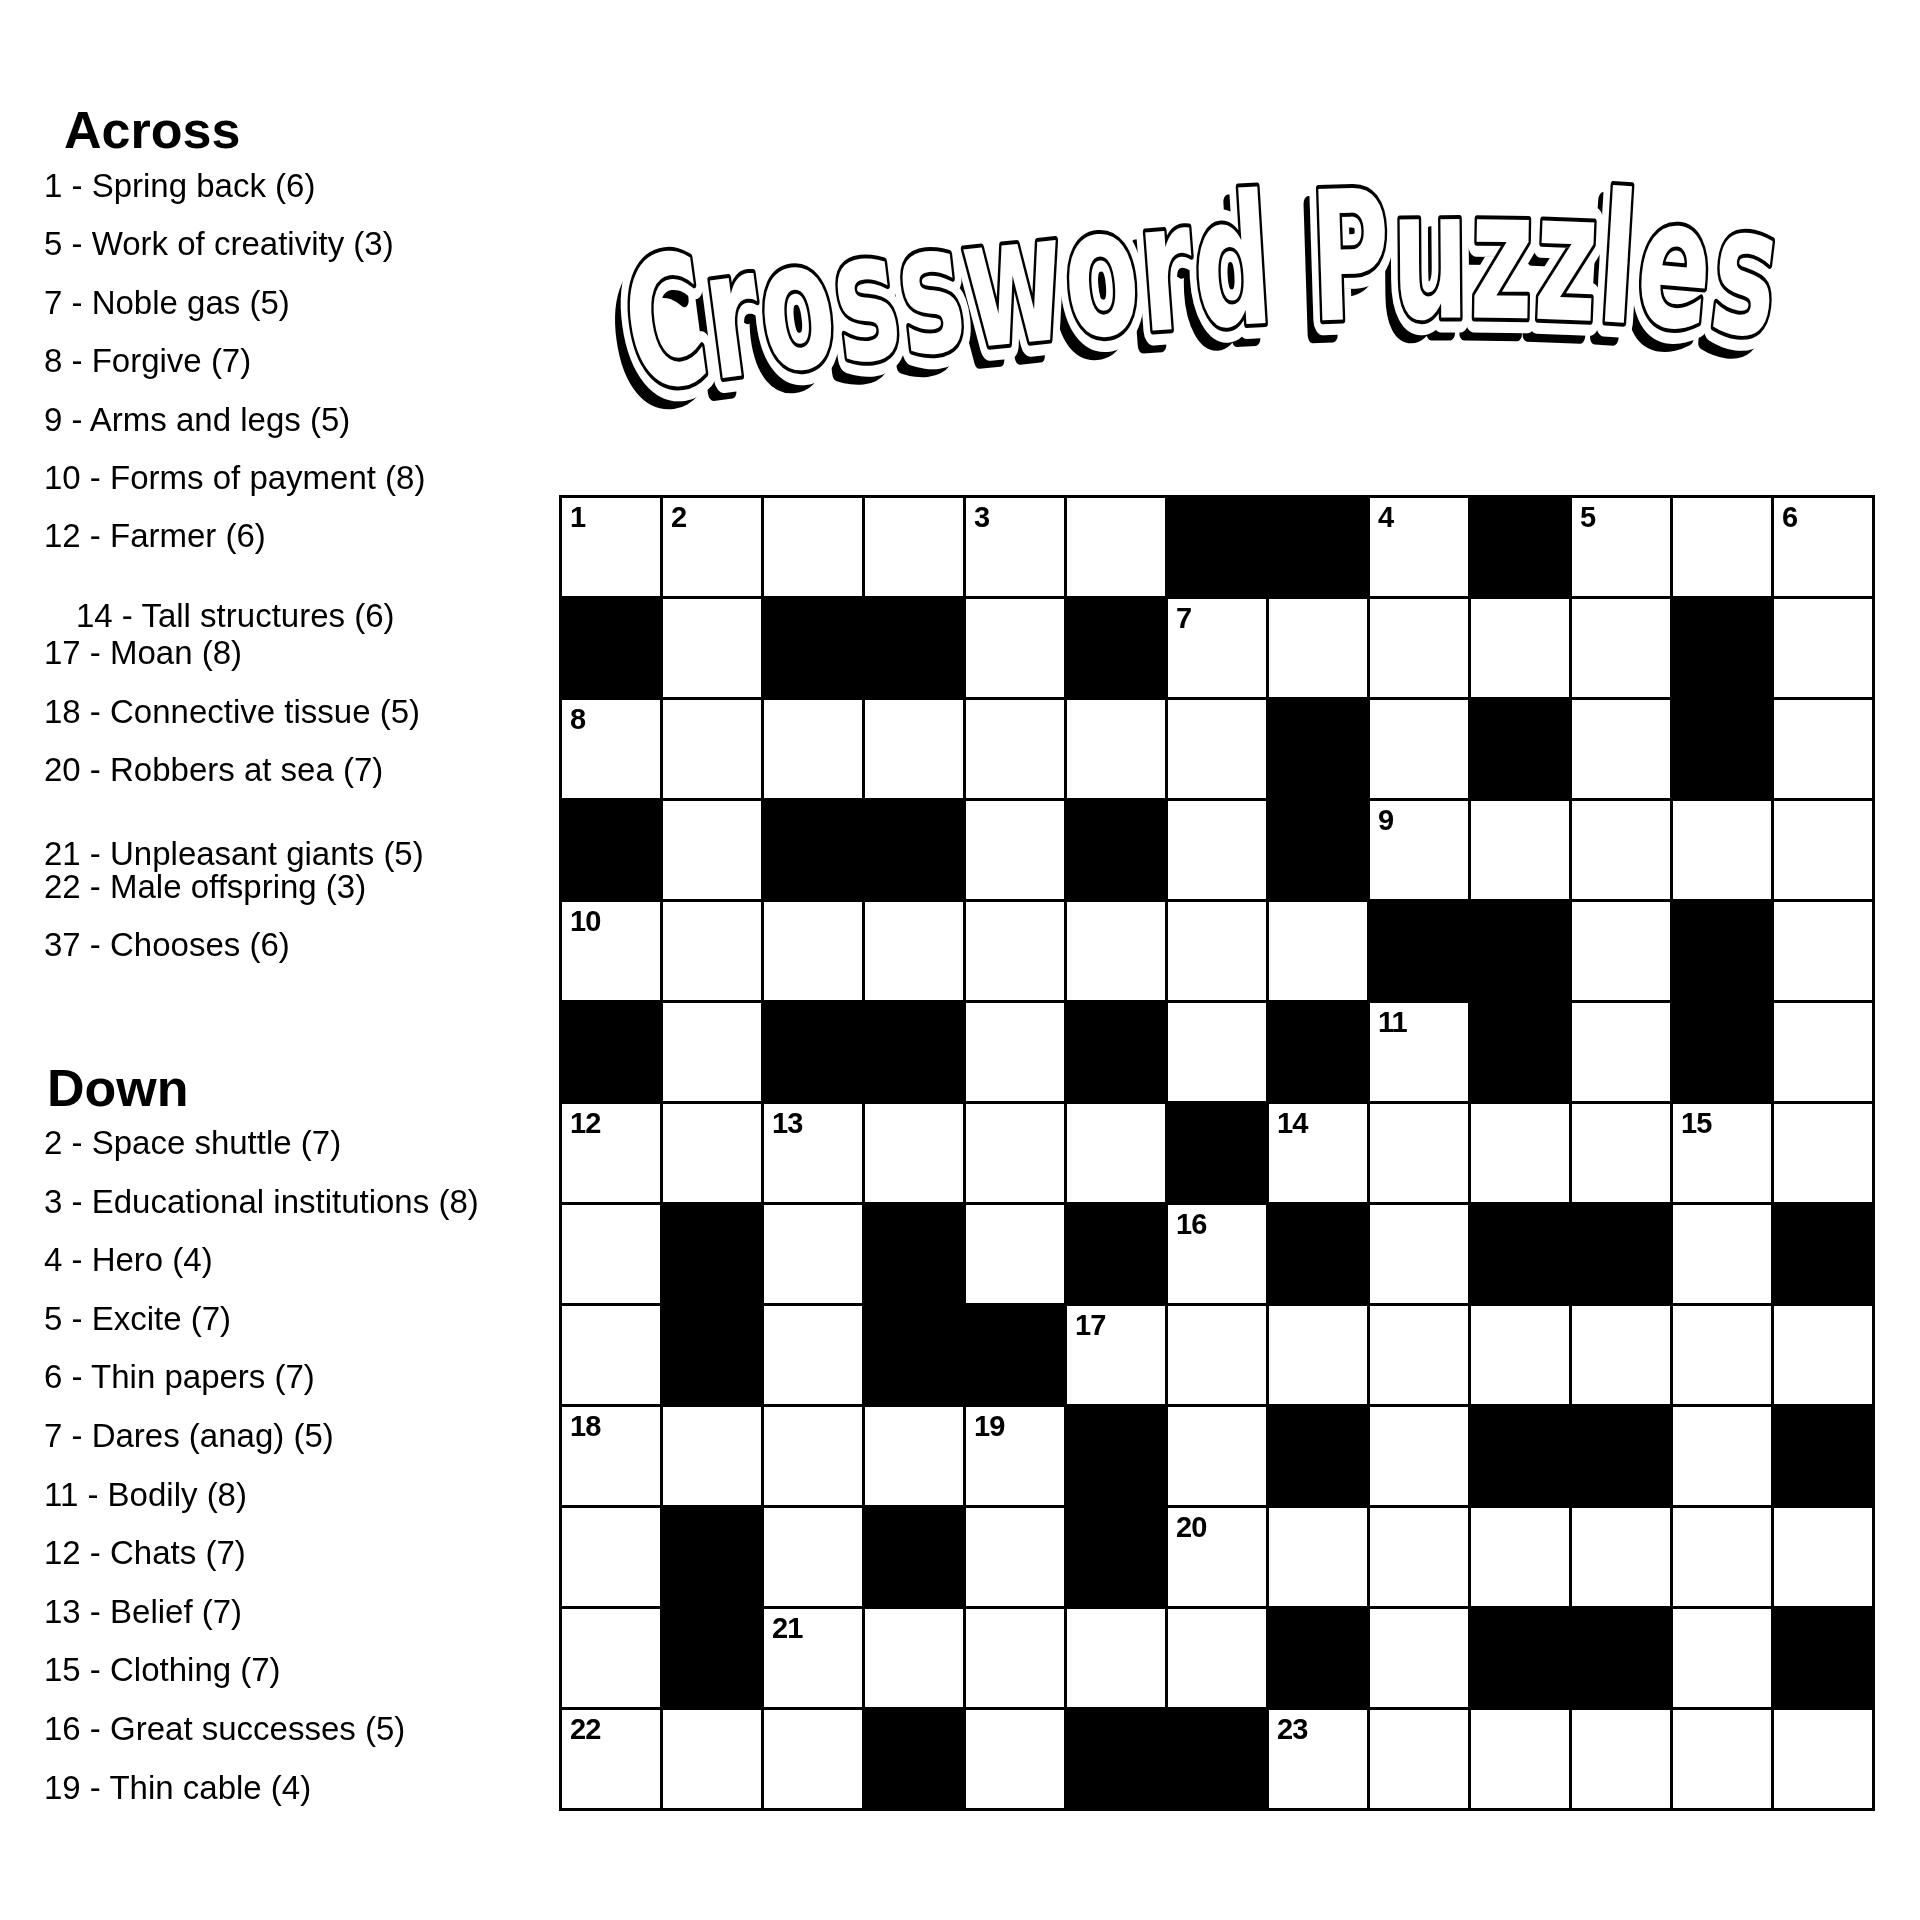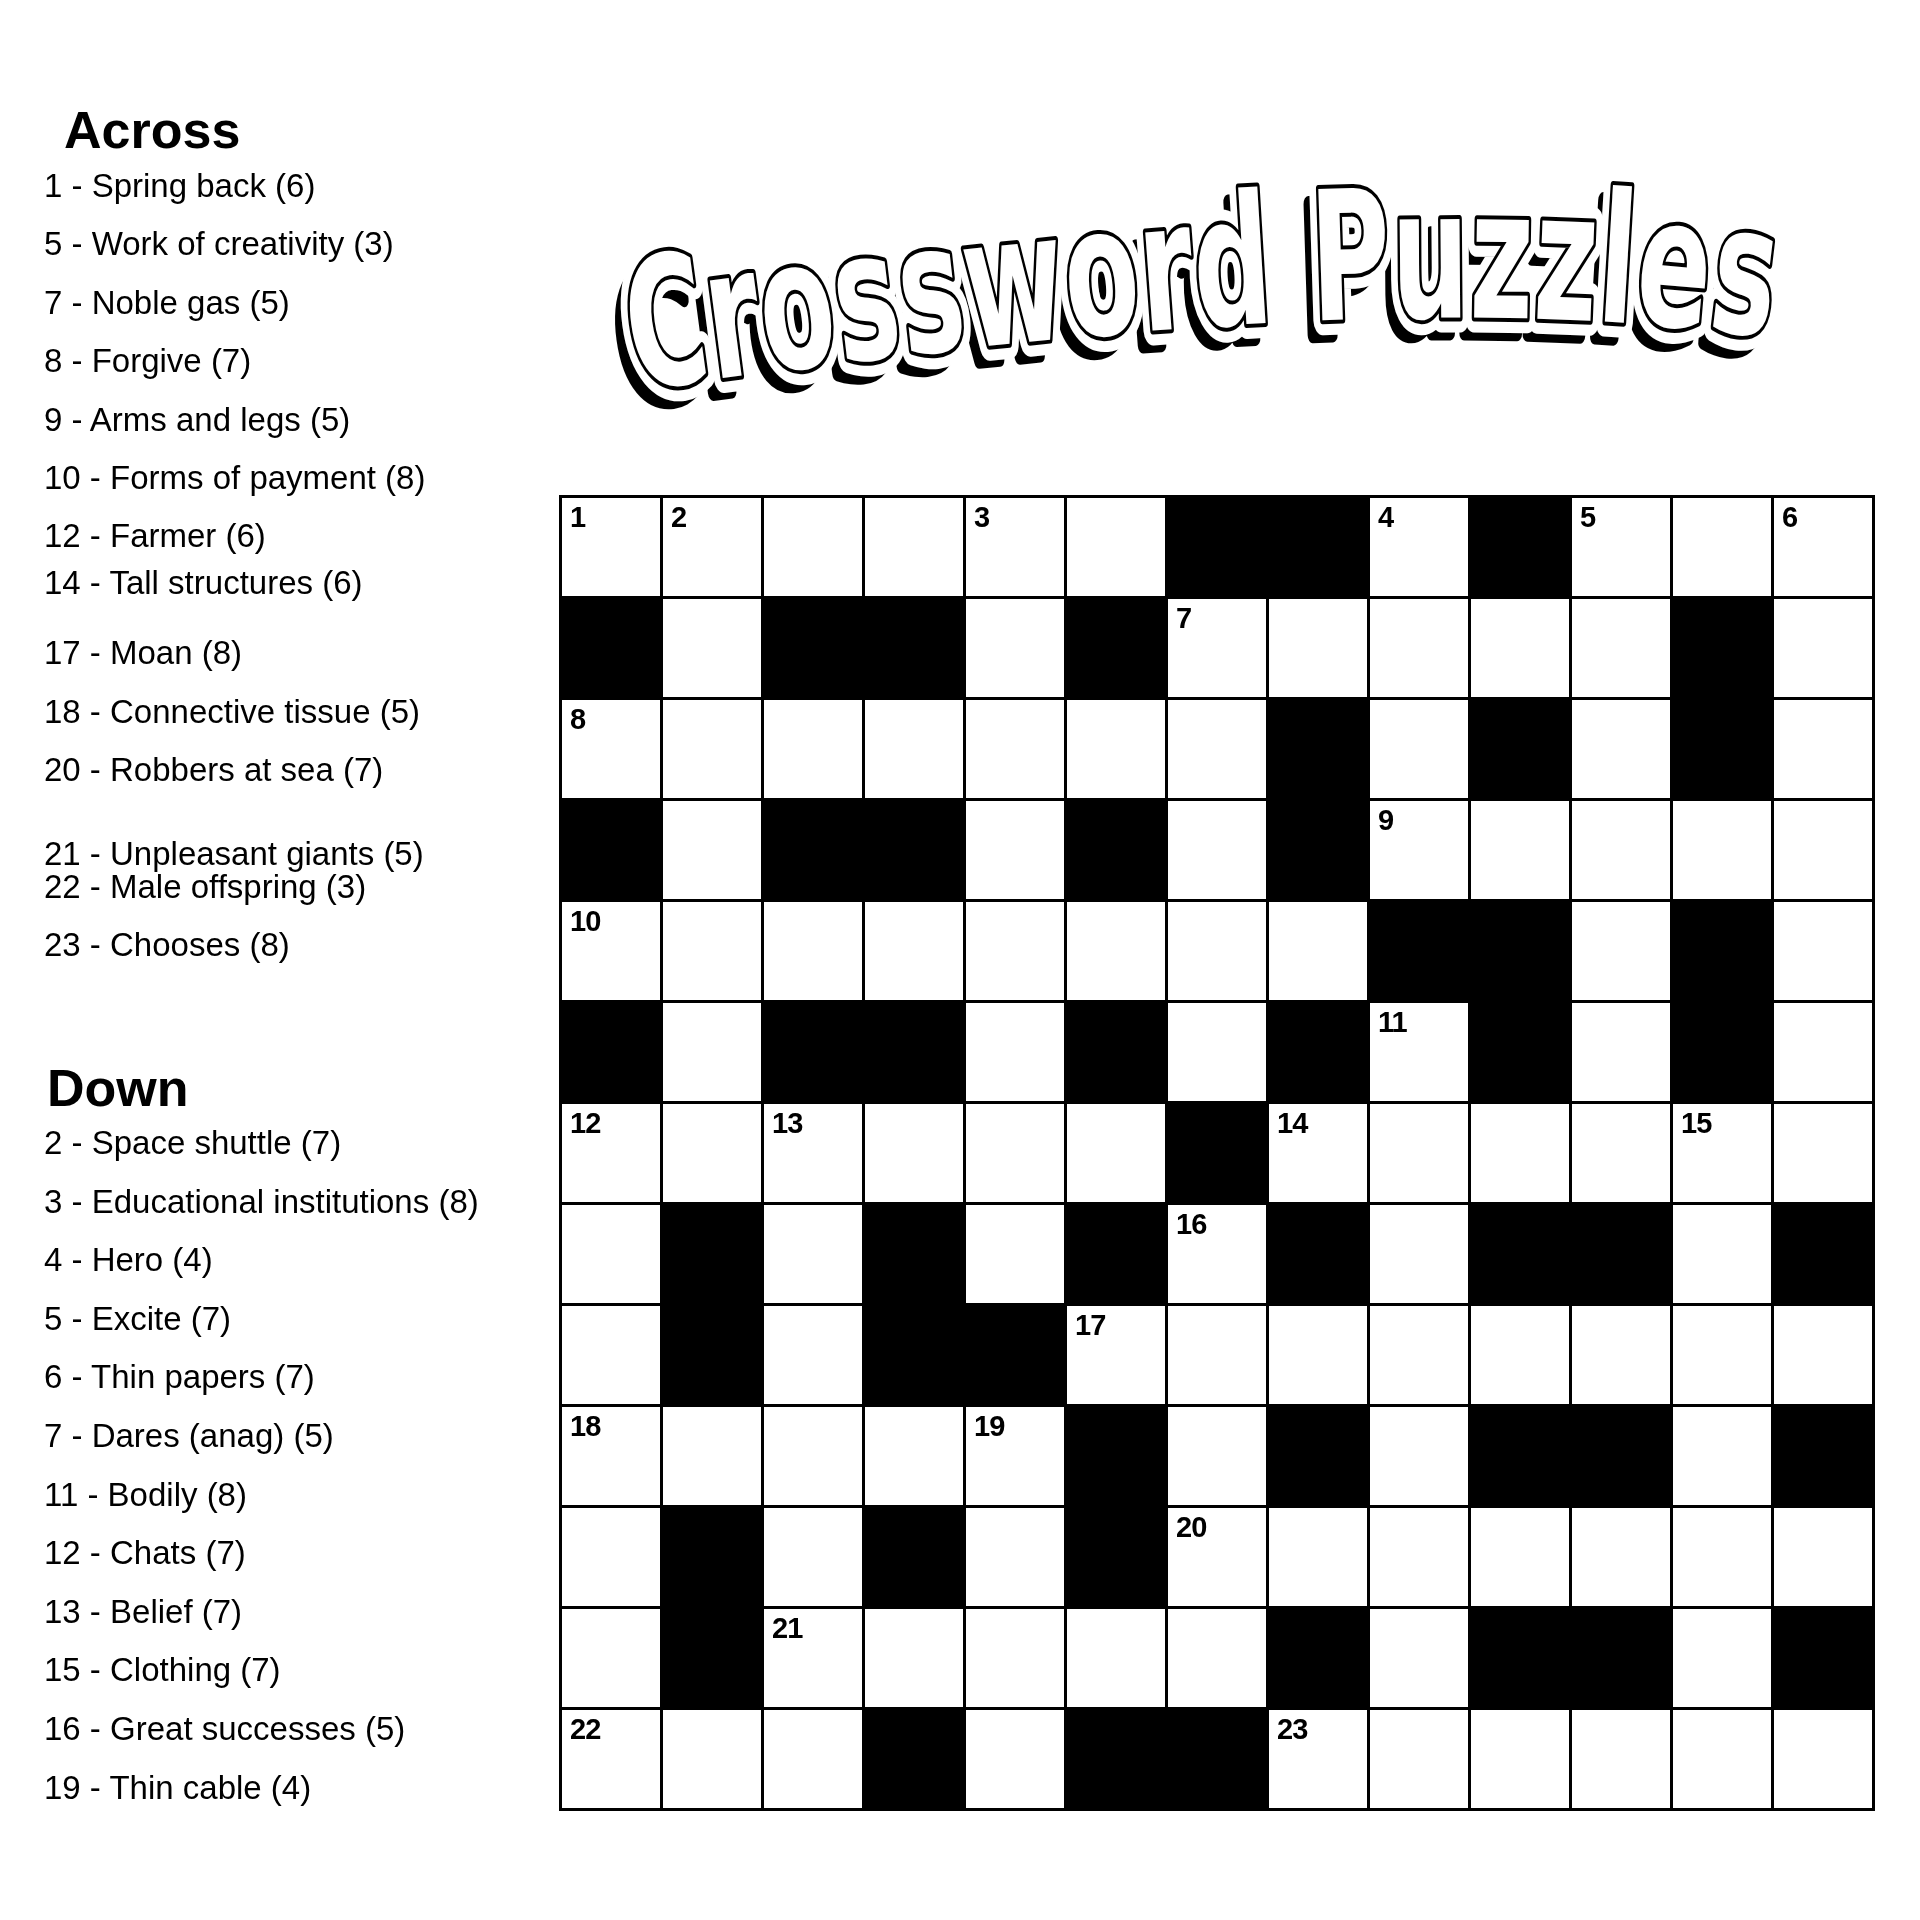--- a/index.html
+++ b/index.html
@@ -73,27 +73,27 @@
 
 <div class="heading" style="left:64px; top:100px;">Across</div>
 <div id="across-list">
     <div class="clue" style="top: 167px;">1 - Spring back (6)</div>
     <div class="clue" style="top: 225.4px;">5 - Work of creativity (3)</div>
     <div class="clue" style="top: 283.8px;">7 - Noble gas (5)</div>
     <div class="clue" style="top: 342.2px;">8 - Forgive (7)</div>
     <div class="clue" style="top: 400.6px;">9 - Arms and legs (5)</div>
     <div class="clue" style="top: 459px;">10 - Forms of payment (8)</div>
     <div class="clue" style="top: 517.4px;">12 - Farmer (6)</div>
-    <div class="clue" style="top: 564px;">14 - Tall structures (6)</div>
+    <div class="clue" style="top: 597px; margin-left: 32px;">14 - Tall structures (6)</div>
     <div class="clue" style="top: 634.2px;">17 - Moan (8)</div>
     <div class="clue" style="top: 692.6px;">18 - Connective tissue (5)</div>
     <div class="clue" style="top: 751px;">20 - Robbers at sea (7)</div>
     <div class="clue" style="top: 809.4px; margin-top: 26px;">21 - Unpleasant giants (5)</div>
     <div class="clue" style="top: 867.8px;">22 - Male offspring (3)</div>
-    <div class="clue" style="top: 926.2px;">23 - Chooses (8)</div>
+    <div class="clue" style="top: 926.2px;">37 - Chooses (6)</div>
   </div>
 
 <div class="heading" style="left:47px; top:1058px;">Down</div>
 <div id="down-list">
     <div class="clue" style="top: 1124px;">2 - Space shuttle (7)</div>
     <div class="clue" style="top: 1182.6px;">3 - Educational institutions (8)</div>
     <div class="clue" style="top: 1241.2px;">4 - Hero (4)</div>
     <div class="clue" style="top: 1299.8px;">5 - Excite (7)</div>
     <div class="clue" style="top: 1358.4px;">6 - Thin papers (7)</div>
     <div class="clue" style="top: 1417px;">7 - Dares (anag) (5)</div>

